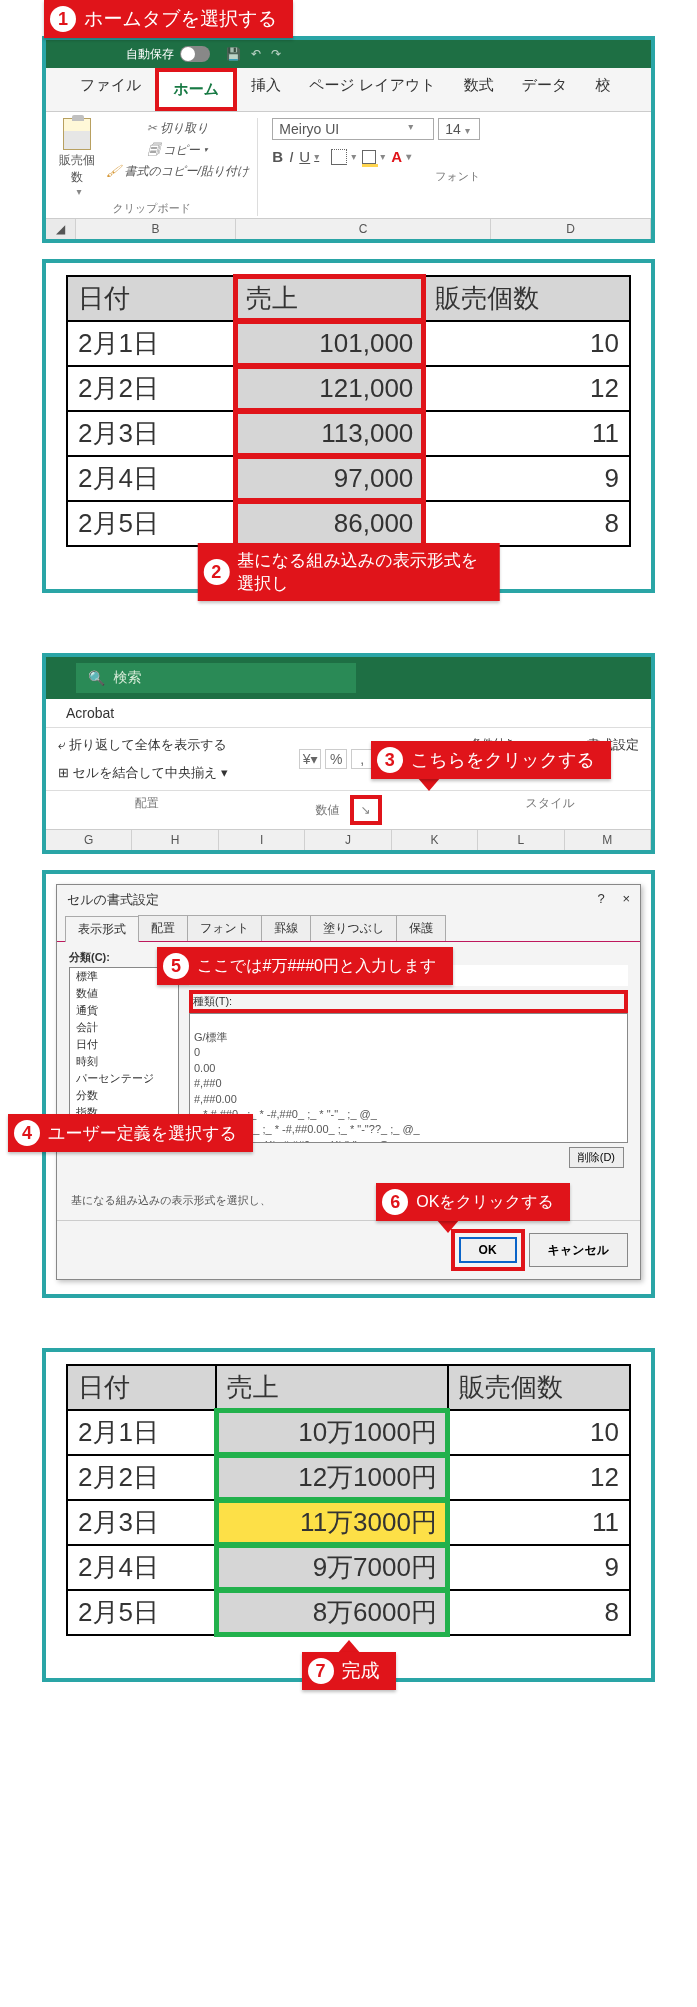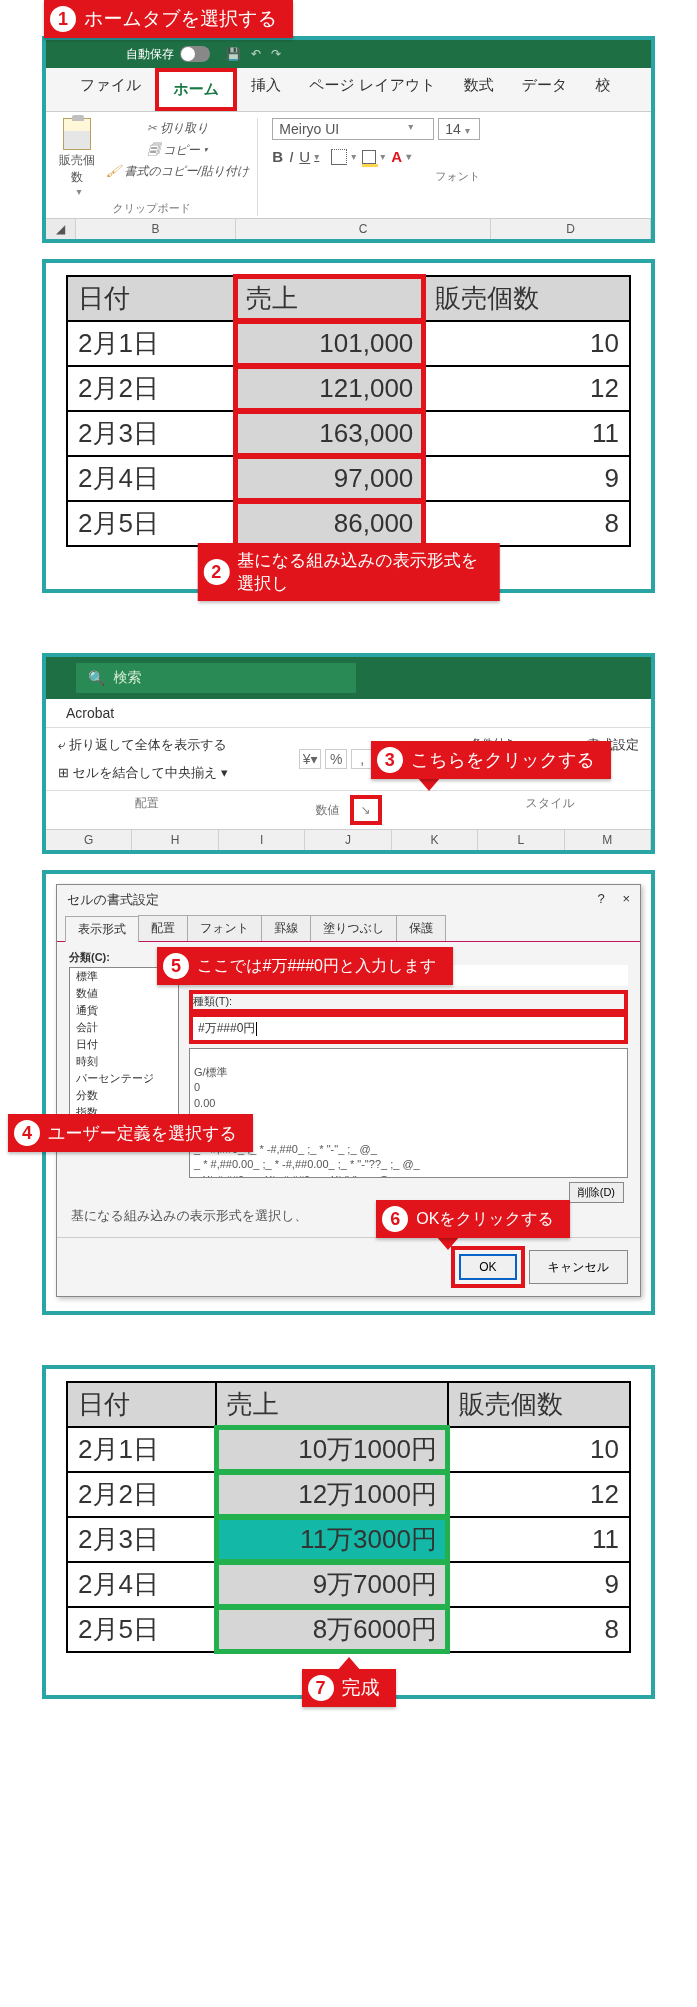--- a/index.html
+++ b/index.html
@@ -345,25 +345,27 @@
     padding: 12px;
     gap: 8px;
     border-top: 1px solid #ccc;
     margin-top: 8px;
   }
   .btn {
     padding: 4px 18px;
     border: 1px solid #888;
     background: #f0f0f0;
     font-size: 12px;
+    font-weight: bold;
   }
   .btn-ok { border: 2px solid #0a64c8; }
   .hint {
-    font-size: 13px; color: #555;
+    font-size: 11px; color: #555;
     padding: 0 14px 4px 14px;
+    margin-top: 21px;
   }
   .tbl2 td:nth-child(2) { text-align:right; }
   .tbl2 td:nth-child(3) { text-align:right; }
   .tbl2 th:nth-child(2) { background:#d6d6d6; }
   .del-btn {
     float:right; margin:4px 4px 0 0;
     border:1px solid #888; background:#eee;
     padding: 2px 8px; font-size:11px;
   }
   .sty-icons { display:flex; gap:4px; align-items:center; font-size:14px; color:#666;}
@@ -466,21 +468,21 @@
           <td class="right sel" style="outline:5px solid #e0141a; outline-offset:-3px;">101,000</td>
           <td class="right">10</td>
         </tr>
     <tr>
           <td>2月2日</td>
           <td class="right sel" style="outline:5px solid #e0141a; outline-offset:-3px;">121,000</td>
           <td class="right">12</td>
         </tr>
     <tr>
           <td>2月3日</td>
-          <td class="right sel" style="outline:5px solid #e0141a; outline-offset:-3px;">163,000</td>
+          <td class="right sel" style="outline:5px solid #e0141a; outline-offset:-3px;">113,000</td>
           <td class="right">11</td>
         </tr>
     <tr>
           <td>2月4日</td>
           <td class="right sel" style="outline:5px solid #e0141a; outline-offset:-3px;">97,000</td>
           <td class="right">9</td>
         </tr>
     <tr>
           <td>2月5日</td>
           <td class="right sel" style="outline:5px solid #e0141a; outline-offset:-3px;">86,000</td>
@@ -586,24 +588,20 @@
           <div>指数</div>
           <div>文字列</div>
           <div class="cat-box-red">その他</div>
           <div class="sel-item cat-box-red">ユーザー定義</div>
         </div>
       </div>
       <div class="type-area">
         <div style="font-size:11px;">サンプル</div>
         <div class="sample-box" style="border:none; padding:2px 4px;">10万_000円</div>
         <div style="font-size:11px;" class="redbox"><span>種類(T):</span></div>
-        <div class="sample-box redbox" style="padding:3px 5px;">
-            <span>#万###0円</span>
-            <span style="border-left:1px solid #000; height:14px; margin-left:1px;"></span>
-          </div>
         <div class="type-list">G/標準
 0
 0.00
 #,##0
 #,##0.00
 _ * #,##0_ ;_ * -#,##0_ ;_ * "-"_ ;_ @_ 
 _ * #,##0.00_ ;_ * -#,##0.00_ ;_ * "-"??_ ;_ @_ 
 _ ¥* #,##0_ ;_ ¥* -#,##0_ ;_ ¥* "-"_ ;_ @_ 
 _ ¥* #,##0.00_ ;_ ¥* -#,##0.00_ ;_ ¥* "-"??_ ;_ @_ 
 #,##0;-#,##0
@@ -647,21 +645,21 @@
           <td style="outline:5px solid #22b14c; outline-offset:-3px; background:#d6d6d6;">10万1000円</td>
           <td>10</td>
         </tr>
     <tr>
           <td>2月2日</td>
           <td style="outline:5px solid #22b14c; outline-offset:-3px; background:#d6d6d6;">12万1000円</td>
           <td>12</td>
         </tr>
     <tr>
           <td>2月3日</td>
-          <td style="outline:5px solid #22b14c; outline-offset:-3px; background:#14b8a6;">11万3000円</td>
+          <td style="outline:5px solid #22b14c; outline-offset:-3px; background:#fde047;">11万3000円</td>
           <td>11</td>
         </tr>
     <tr>
           <td>2月4日</td>
           <td style="outline:5px solid #22b14c; outline-offset:-3px; background:#d6d6d6;">9万7000円</td>
           <td>9</td>
         </tr>
     <tr>
           <td>2月5日</td>
           <td style="outline:5px solid #22b14c; outline-offset:-3px; background:#d6d6d6;">8万6000円</td>

